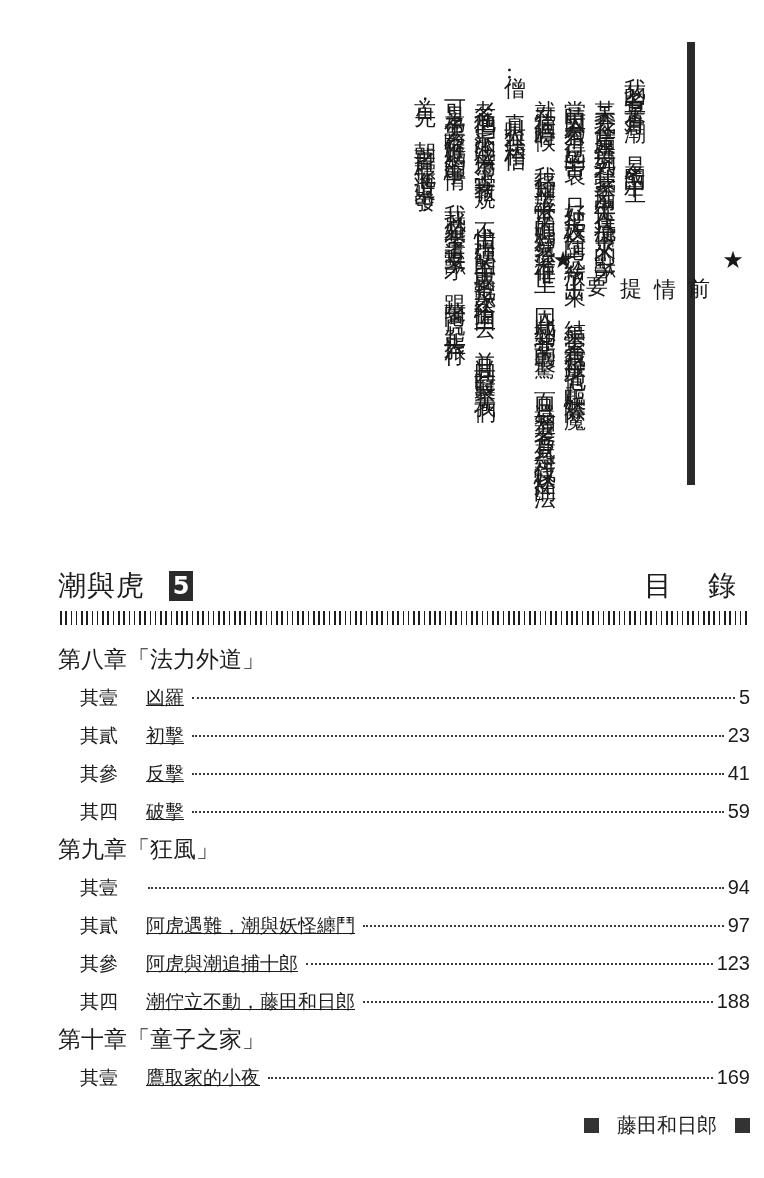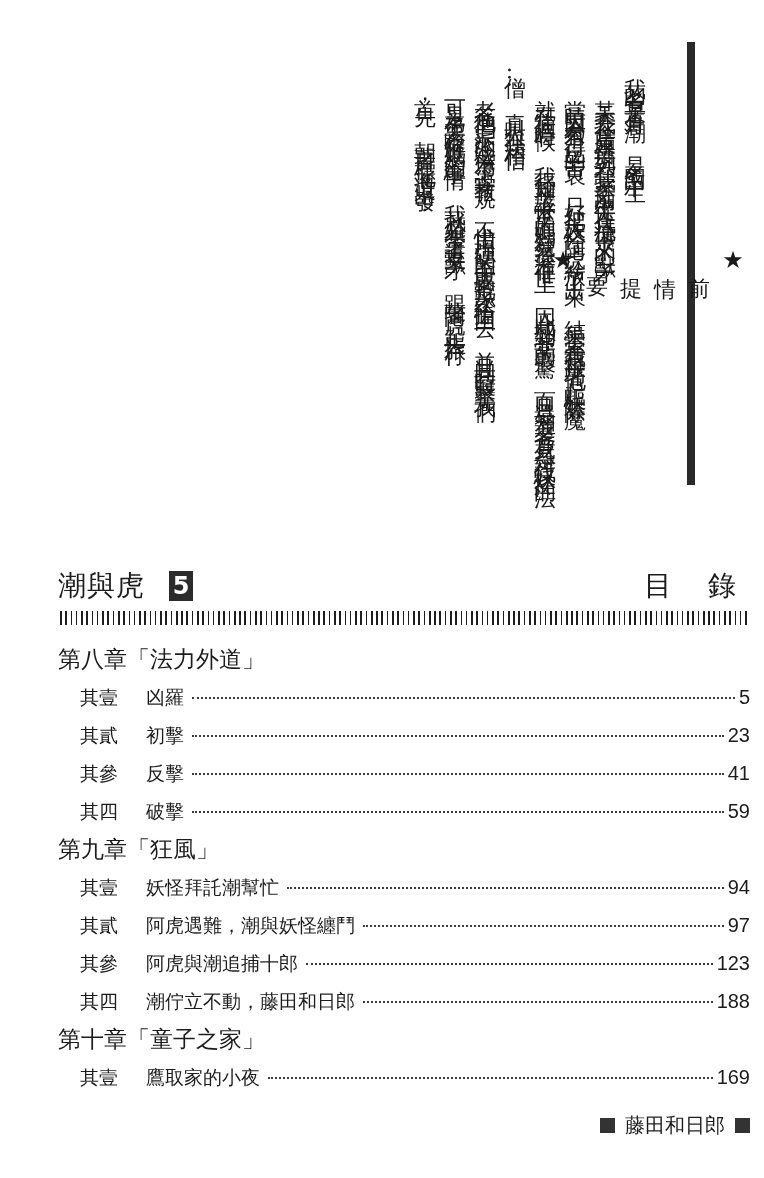--- a/index.html
+++ b/index.html
@@ -56,32 +56,32 @@
   .toc { position: absolute; left: 58px; top: 640px; width: 692px; }
   .chapter {
     height: 38px; line-height: 38px; font-size: 23px; color: #1c1c1c;
     white-space: nowrap;
   }
   .entry {
     height: 38px; line-height: 38px; font-size: 19px; color: #1c1c1c;
     display: flex; align-items: baseline; padding-left: 22px;
   }
   .entry .num { width: 66px; flex: none; }
-  .entry .name { flex: none; white-space: nowrap; margin-right: 6px; }
+  .entry .name { flex: none; white-space: nowrap; margin-right: 6px; text-decoration: underline; }
   .entry .dots {
     flex: 1; border-bottom: 2px dotted #3a3a3a; height: 0; margin: 0 4px 5px 2px;
     align-self: center; transform: translateY(3px);
   }
   .entry .page {
     flex: none; font-family: "Liberation Sans", sans-serif; font-size: 20px; text-align: right;
   }
 
   .author {
     position: absolute; right: 14px; top: 1108px; height: 34px;
-    display: flex; align-items: center; gap: 10px;
+    display: flex; align-items: center; gap: 18px;
     font-size: 20px; color: #1c1c1c;
   }
   .sq { display: inline-block; width: 15px; height: 15px; background: #333333; }
 </style>
 </head>
 <body>
 
 <div class="vbar"></div>
 
 <div class="vtitle">
@@ -136,21 +136,20 @@
   <div class="entry">
     <span class="num">其四</span>
     <span class="name">破擊</span>
     <span class="dots"></span>
     <span class="page">59</span>
   </div>
 
   <div class="chapter">第九章「狂風」</div>
   <div class="entry">
     <span class="num">其壹</span>
-    <span class="name">妖怪拜託潮幫忙</span>
     <span class="dots"></span>
     <span class="page">94</span>
   </div>
   <div class="entry">
     <span class="num">其貳</span>
     <span class="name">阿虎遇難，潮與妖怪纏鬥</span>
     <span class="dots"></span>
     <span class="page">97</span>
   </div>
   <div class="entry">

